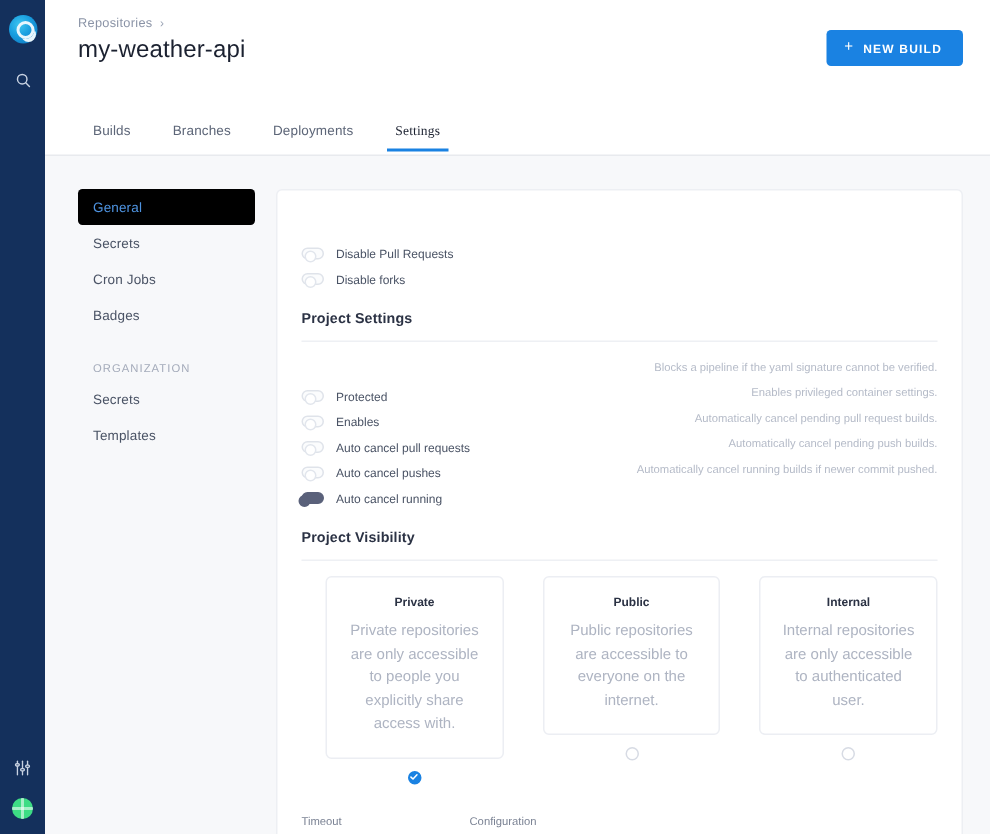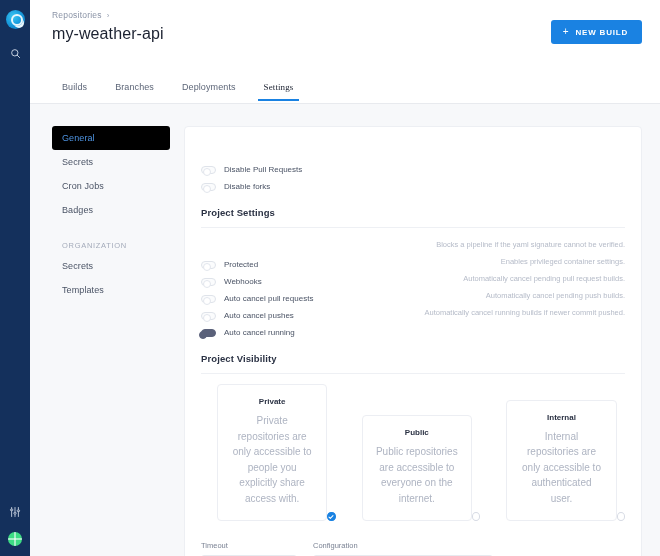--- a/index.html
+++ b/index.html
@@ -120,40 +120,40 @@
     align-self: flex-start;
   }
   .sec-title {
     font-size: 9.5px; color: #2b3244; font-weight: 700; letter-spacing: .1px;
     padding-bottom: 9px; border-bottom: 1px solid #eef0f4;
     margin-bottom: 10px;
   }
   .sec-title.spaced { margin-top: 34px; }
 
   .opt-row { display: flex; align-items: center; height: 13px; margin-bottom: 4px; }
-  .opt-left { display: flex; align-items: flex-end; gap: 8px; flex: 0 0 auto; margin-top: 39px; }
+  .opt-left { display: flex; align-items: flex-start; gap: 8px; flex: 0 0 auto; margin-top: 39px; }
   .opt-label { font-size: 8px; color: #4a5365; }
   .opt-desc { margin-left: auto; font-size: 7.5px; color: #b5bbc8; text-align: right; }
 
   .toggle {
     width: 15px; height: 8px; border-radius: 5px;
     border: 1px solid #dfe3ea; background: #fbfcfd;
     position: relative; flex: 0 0 15px; cursor: pointer;
   }
   .toggle::after {
     content: ""; position: absolute; left: 1px; top: 1px;
     width: 6px; height: 6px; border-radius: 50%;
     background: #fff; border: 1px solid #e2e6ed;
   }
   .toggle.on { background: #5a617a; border-color: #5a617a; }
   .toggle.on::after { left: auto; right: 8px; background: #5a617a; border-color: #5a617a; }
 
   
   .vis-wrap { display: flex; gap: 10px; margin-top: 4px; }
-  .vis-col { flex: 1; display: flex; align-items: flex-end; padding-left: 16px; }
+  .vis-col { flex: 1; display: flex; flex-direction: column; align-items: center; padding-left: 16px; }
   .vis-card {
     width: 100%; border: 1px solid #eceef3; border-radius: 4px;
     padding: 12px 12px 14px 12px; text-align: center; min-height: 64px;
     cursor: pointer; background: #fff;
   }
   .vis-name { font-size: 8px; color: #2b3244; font-weight: 700; margin-bottom: 7px; }
   .vis-desc { font-size: 10px; color: #aeb4c2; line-height: 1.55; }
   .vis-radio {
     width: 9px; height: 9px; border-radius: 50%;
     border: 1px solid #d7dbe4; background: #fff; margin-top: 8px; cursor: pointer;
@@ -266,21 +266,21 @@
         <div class="opt-row">
           <div class="opt-left">
             <div class="toggle"></div>
             <span class="opt-label">Protected</span>
           </div>
           <span class="opt-desc">Blocks a pipeline if the yaml signature cannot be verified.</span>
         </div>
         <div class="opt-row">
           <div class="opt-left">
             <div class="toggle"></div>
-            <span class="opt-label">Webhooks</span>
+            <span class="opt-label">Enables</span>
           </div>
           <span class="opt-desc">Enables privileged container settings.</span>
         </div>
         <div class="opt-row">
           <div class="opt-left">
             <div class="toggle"></div>
             <span class="opt-label">Auto cancel pull requests</span>
           </div>
           <span class="opt-desc">Automatically cancel pending pull request builds.</span>
         </div>

